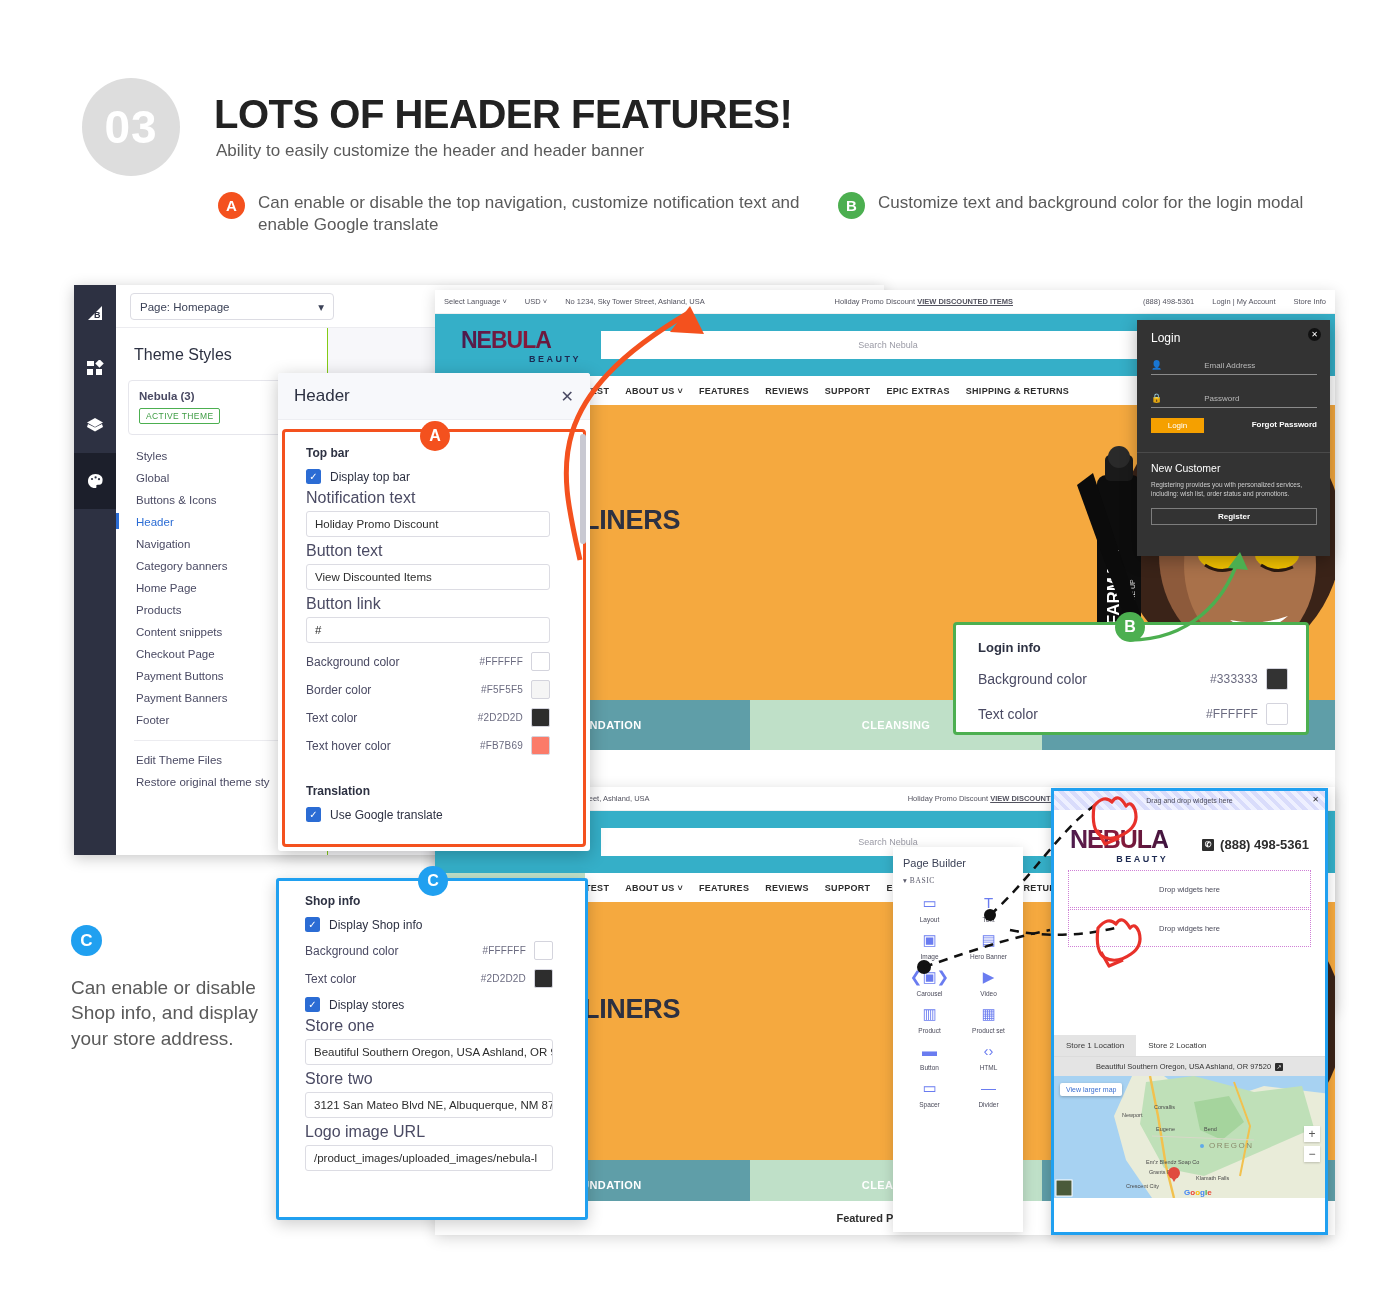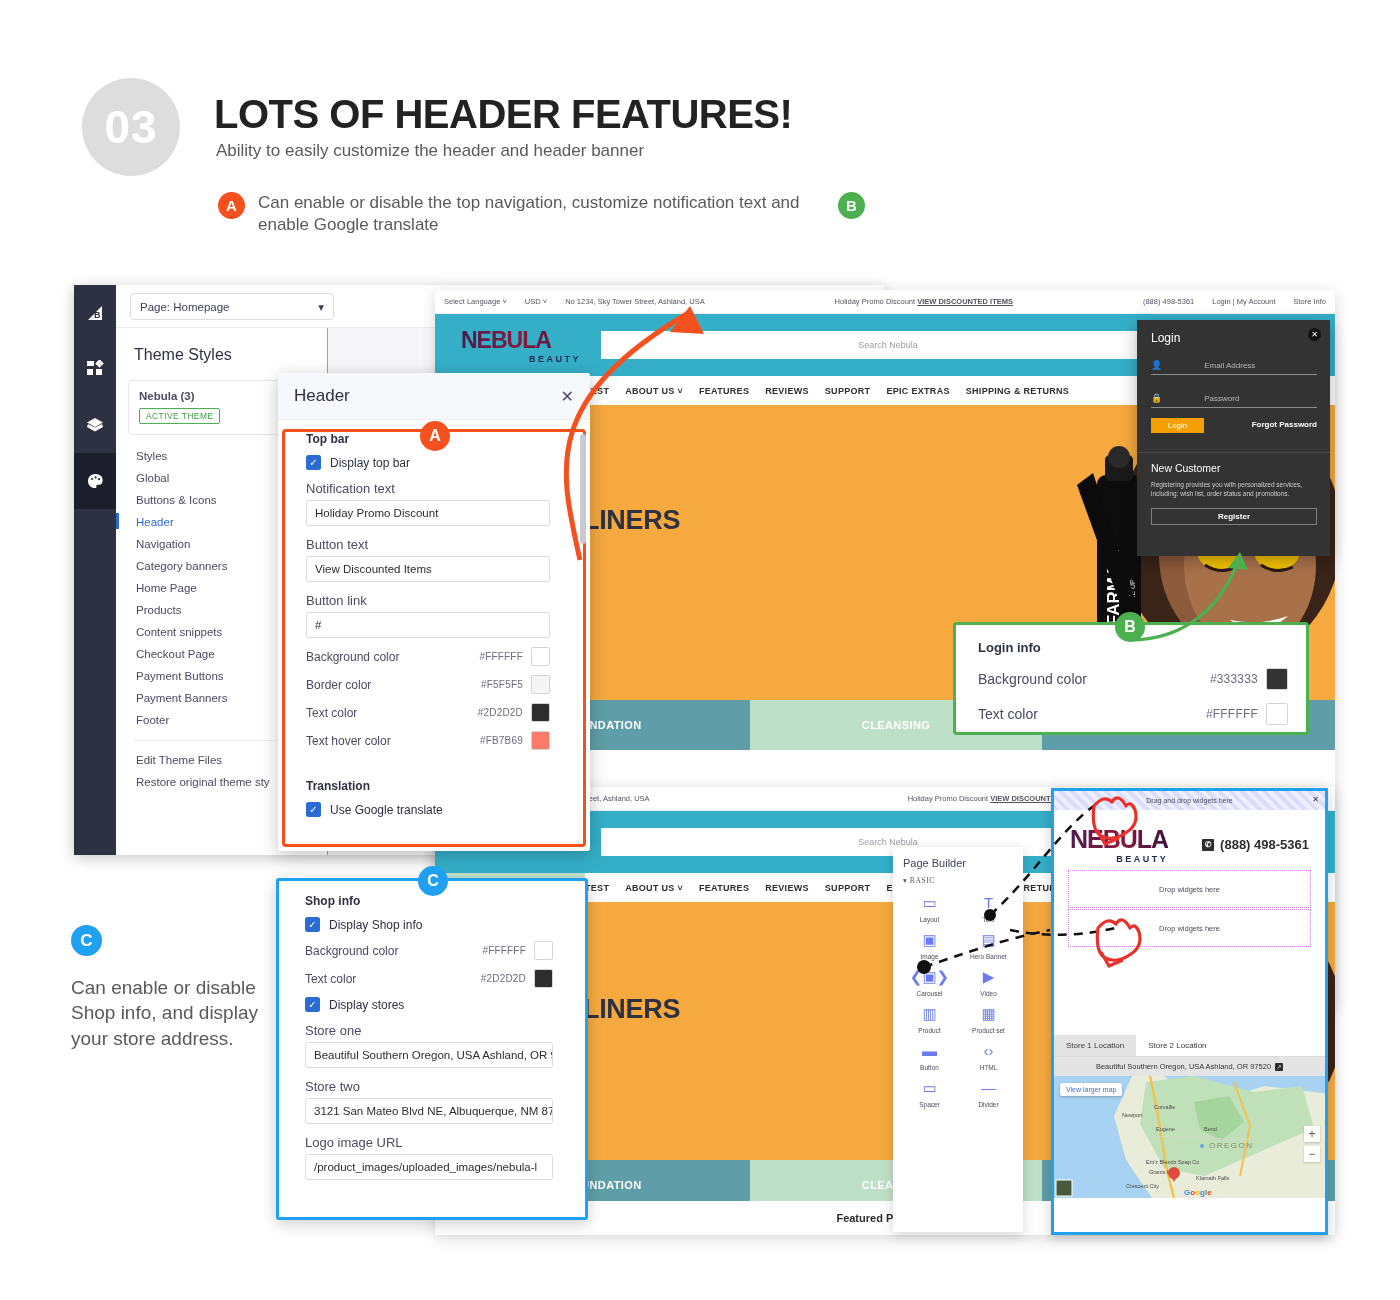--- a/index.html
+++ b/index.html
@@ -89,21 +89,21 @@
   }
   #a-badge { left:420px; top:421px; z-index:12; }
   .field-group { padding:0 14px; }
   .sec-title { font-size:12px; font-weight:bold; color:#2d3142; margin-top:3px; }
   .chk-row { display:flex; align-items:center; gap:9px; margin-top:9px; }
   .chk {
     width:15px; height:15px; background:#2b6cd4; border-radius:2.5px; flex:0 0 auto;
     display:flex; align-items:center; justify-content:center; color:#fff; font-size:10px;
   }
   .chk-label { font-size:12px; color:#2d3142; }
-  .fld-label { font-size:13px; color:#4a4a63; margin-top:11px; }
+  .fld-label { font-size:16px; color:#4a4a63; margin-top:5px; }
   .fld-input {
     margin-top:4px; height:26px; border:1px solid #dcdce3; border-radius:3px;
     font-size:11.5px; color:#2d2d2d; display:flex; align-items:center;
     padding:0 8px; background:#fff; white-space:nowrap; overflow:hidden;
   }
   .color-row {
     display:flex; align-items:center; justify-content:space-between; margin-top:9px; gap:8px;
   }
   .color-name { font-size:12px; color:#4a4a63; }
   .color-right { display:flex; align-items:center; gap:8px; }
@@ -306,20 +306,21 @@
 <div class="abs" id="num-badge">03</div>
 <div class="abs" id="title">LOTS OF HEADER FEATURES!</div>
 <div class="abs" id="subtitle">Ability to easily customize the header and header banner</div>
 
 <div class="abs legend" id="legend-a">
   <div class="badge-circle" style="background:#f4511e">A</div>
   <div class="legend-text">Can enable or disable the top navigation, customize notification text and enable Google translate</div>
 </div>
 <div class="abs legend" id="legend-b">
   <div class="badge-circle" style="background:#4caf50">B</div>
+  <div class="legend-text">Customize text and background color for the login modal</div>
 </div>
 
 <div class="abs" id="builder-win">
   <div id="rail">
     <div class="rail-ico">
       <svg width="20" height="20" viewBox="0 0 20 20">
           <path d="M3 17 L17 3 L17 17 Z" fill="#fff"></path>
           <text x="9" y="15" font-size="9" font-weight="bold" fill="#2d3142" font-family="Liberation Sans">B</text>
         </svg>
     </div>
@@ -562,21 +563,21 @@
   <div id="featured-bar">Featured Products</div>
 </div>
 
 <div class="abs" id="dlg-header">
   <div id="dlg-header-bar">
     <div id="dlg-header-title">Header</div>
     <div class="dlg-x">✕</div>
   </div>
   <div id="a-outline"></div>
   <div id="dlg-scrollbar"></div>
-  <div class="field-group" style="position:absolute;left:14px;top:56px;width:272px">
+  <div class="field-group" style="position:absolute;left:14px;top:70px;width:272px">
     <div class="sec-title">Top bar</div>
     <div class="chk-row">
       <div class="chk">✓</div>
       <div class="chk-label">Display top bar</div>
     </div>
     <div class="fld-label">Notification text</div>
     <div class="fld-input">Holiday Promo Discount</div>
     <div class="fld-label">Button text</div>
     <div class="fld-input">View Discounted Items</div>
     <div class="fld-label">Button link</div>

